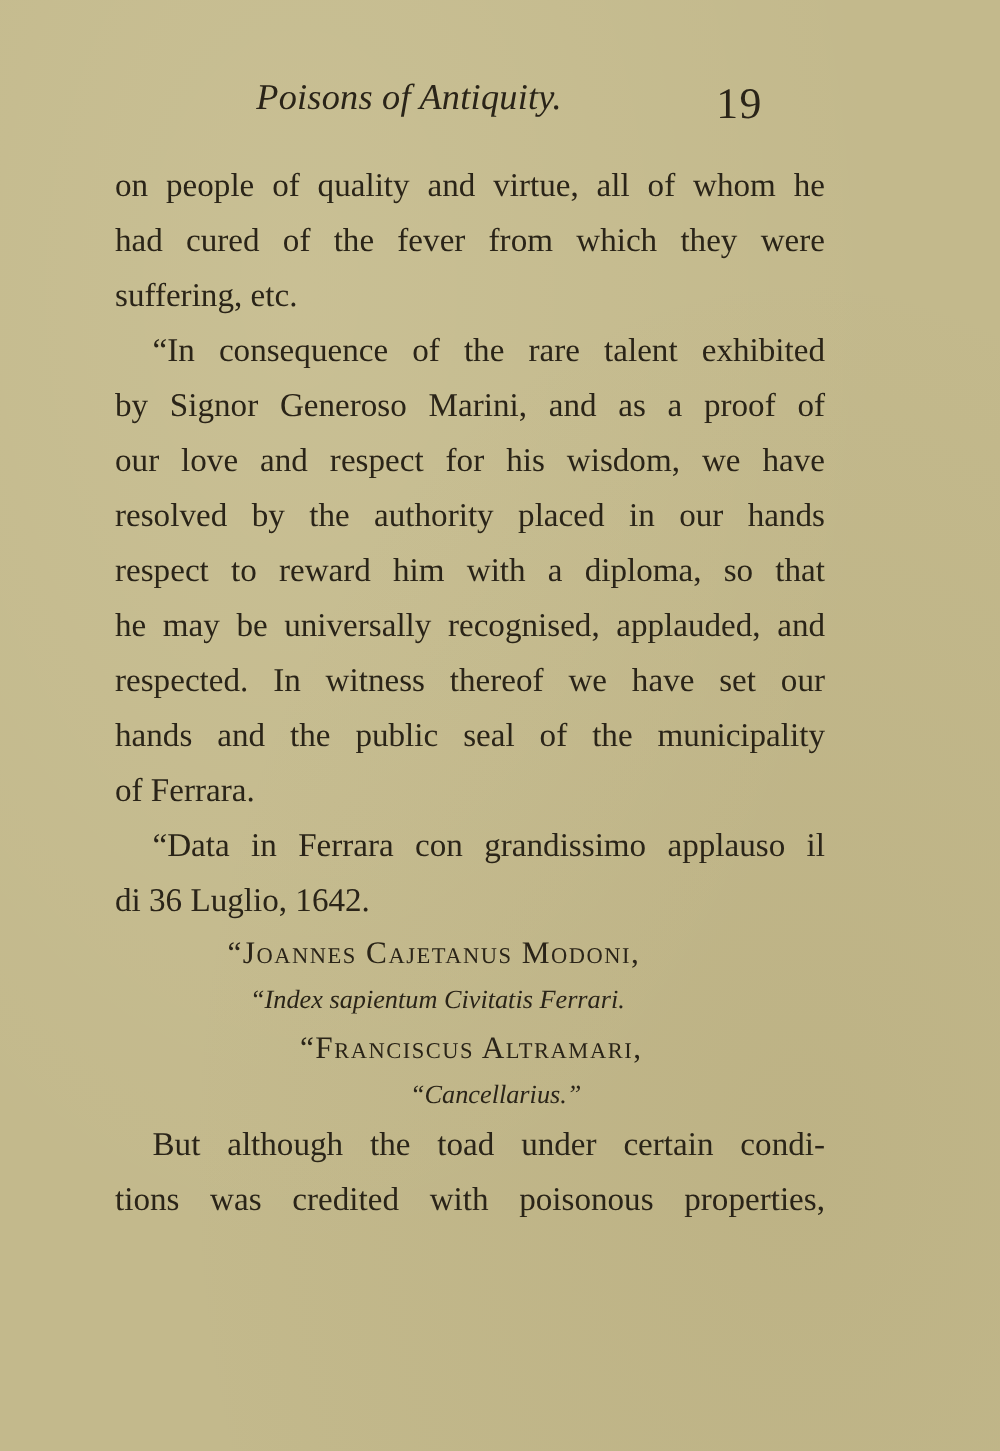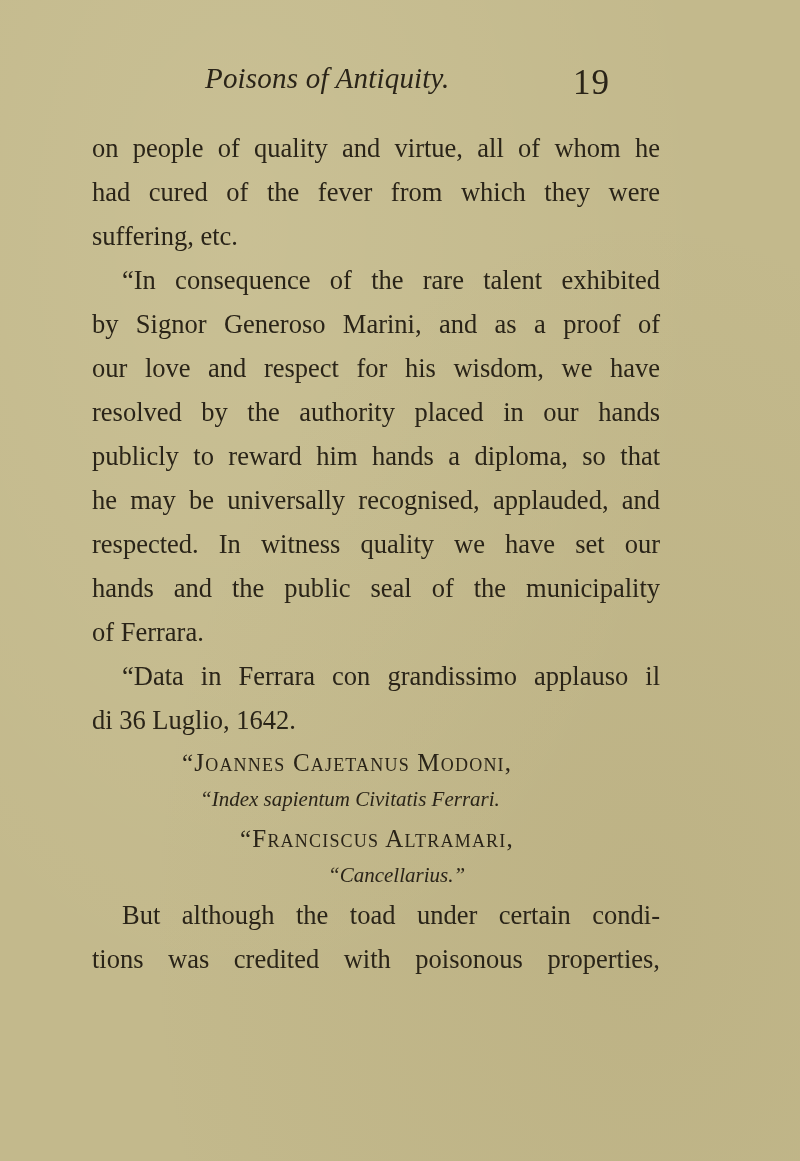--- a/index.html
+++ b/index.html
@@ -94,23 +94,23 @@
 
   <div>
     <div class="line" style="top:132px;">on people of quality and virtue, all of whom he</div>
     <div class="line" style="top:176px;">had cured of the fever from which they were</div>
     <div class="line last" style="top:220px;">suffering, etc.</div>
 
     <div class="line indent" style="top:264px;">“In consequence of the rare talent exhibited</div>
     <div class="line" style="top:308px;">by Signor Generoso Marini, and as a proof of</div>
     <div class="line" style="top:352px;">our love and respect for his wisdom, we have</div>
     <div class="line" style="top:396px;">resolved by the authority placed in our hands</div>
-    <div class="line" style="top:440px;">publicly to reward him hands a diploma, so that</div>
+    <div class="line" style="top:440px;">respect to reward him with a diploma, so that</div>
     <div class="line" style="top:484px;">he may be universally recognised, applauded, and</div>
-    <div class="line" style="top:528px;">respected. In witness quality we have set our</div>
+    <div class="line" style="top:528px;">respected. In witness thereof we have set our</div>
     <div class="line" style="top:572px;">hands and the public seal of the municipality</div>
     <div class="line last" style="top:616px;">of Ferrara.</div>
 
     <div class="line indent" style="top:660px;">“Data in Ferrara con grandissimo applauso il</div>
     <div class="line last" style="top:704px;">di 36 Luglio, 1642.</div>
   </div>
 
   <div>
     <div class="sig" style="top:748px; left:182px;">“Joannes Cajetanus Modoni,</div>
     <div class="sig-sub" style="top:786px; left:200px;">“Index sapientum Civitatis Ferrari.</div>

